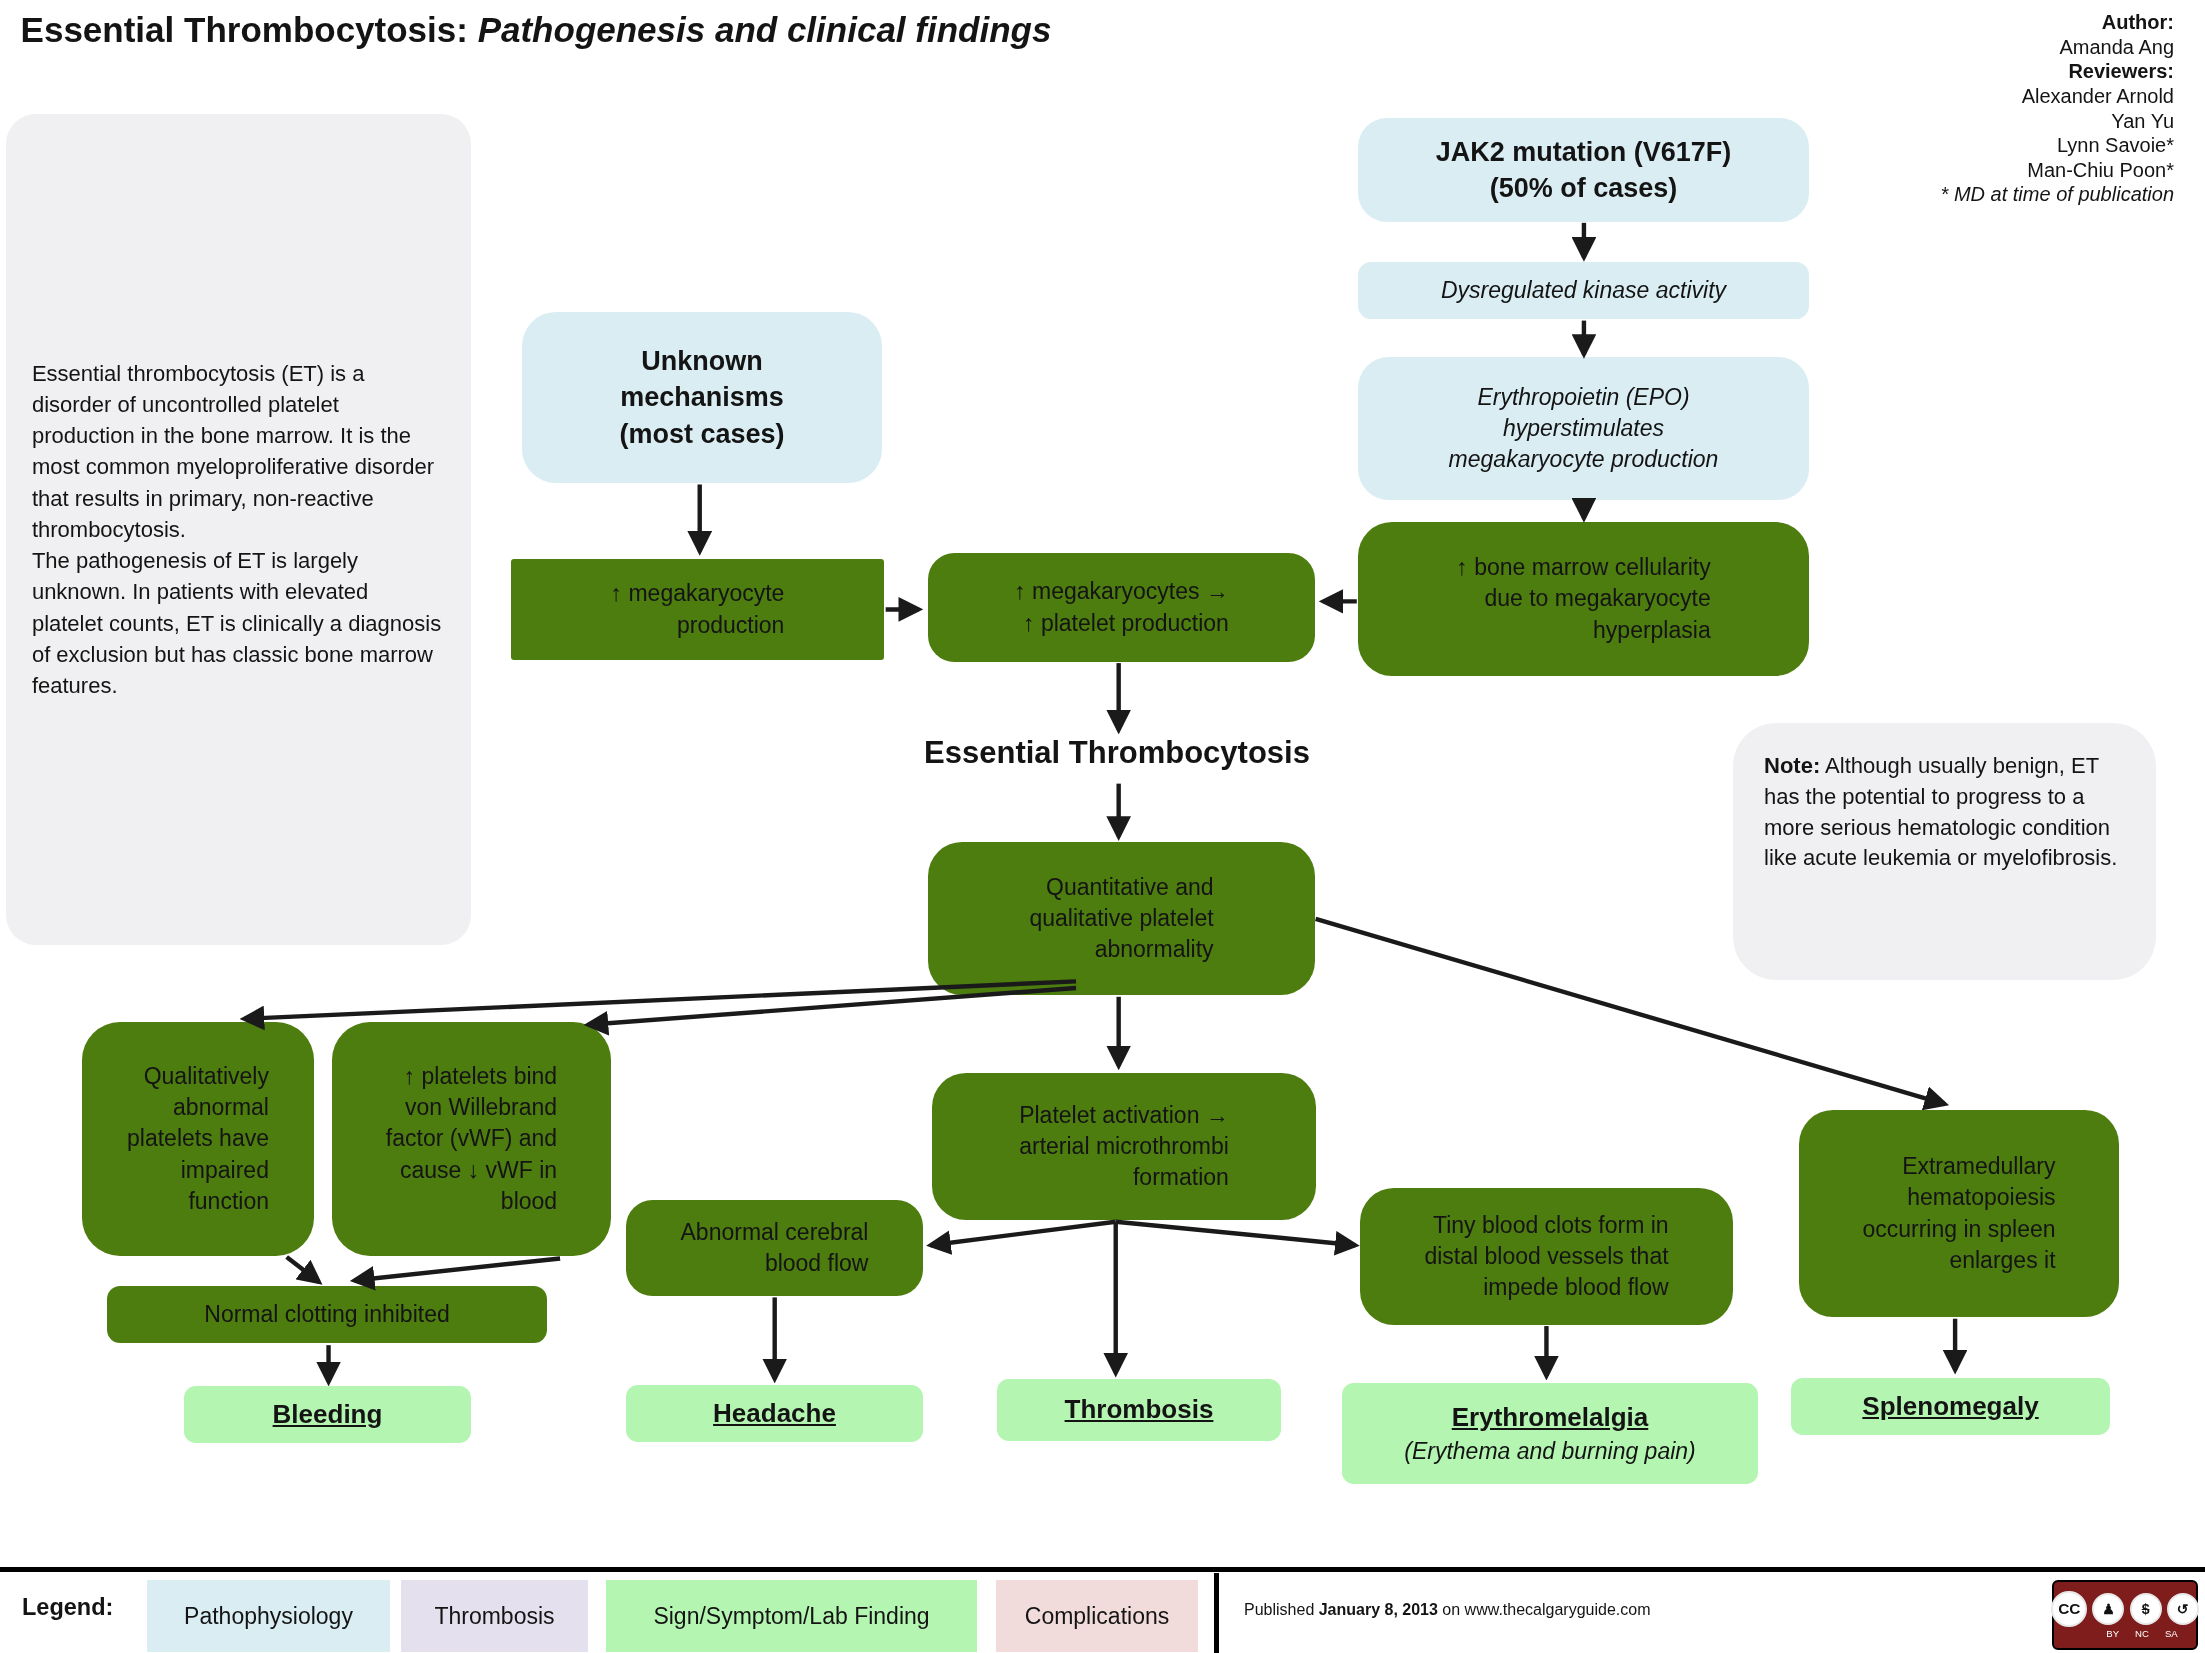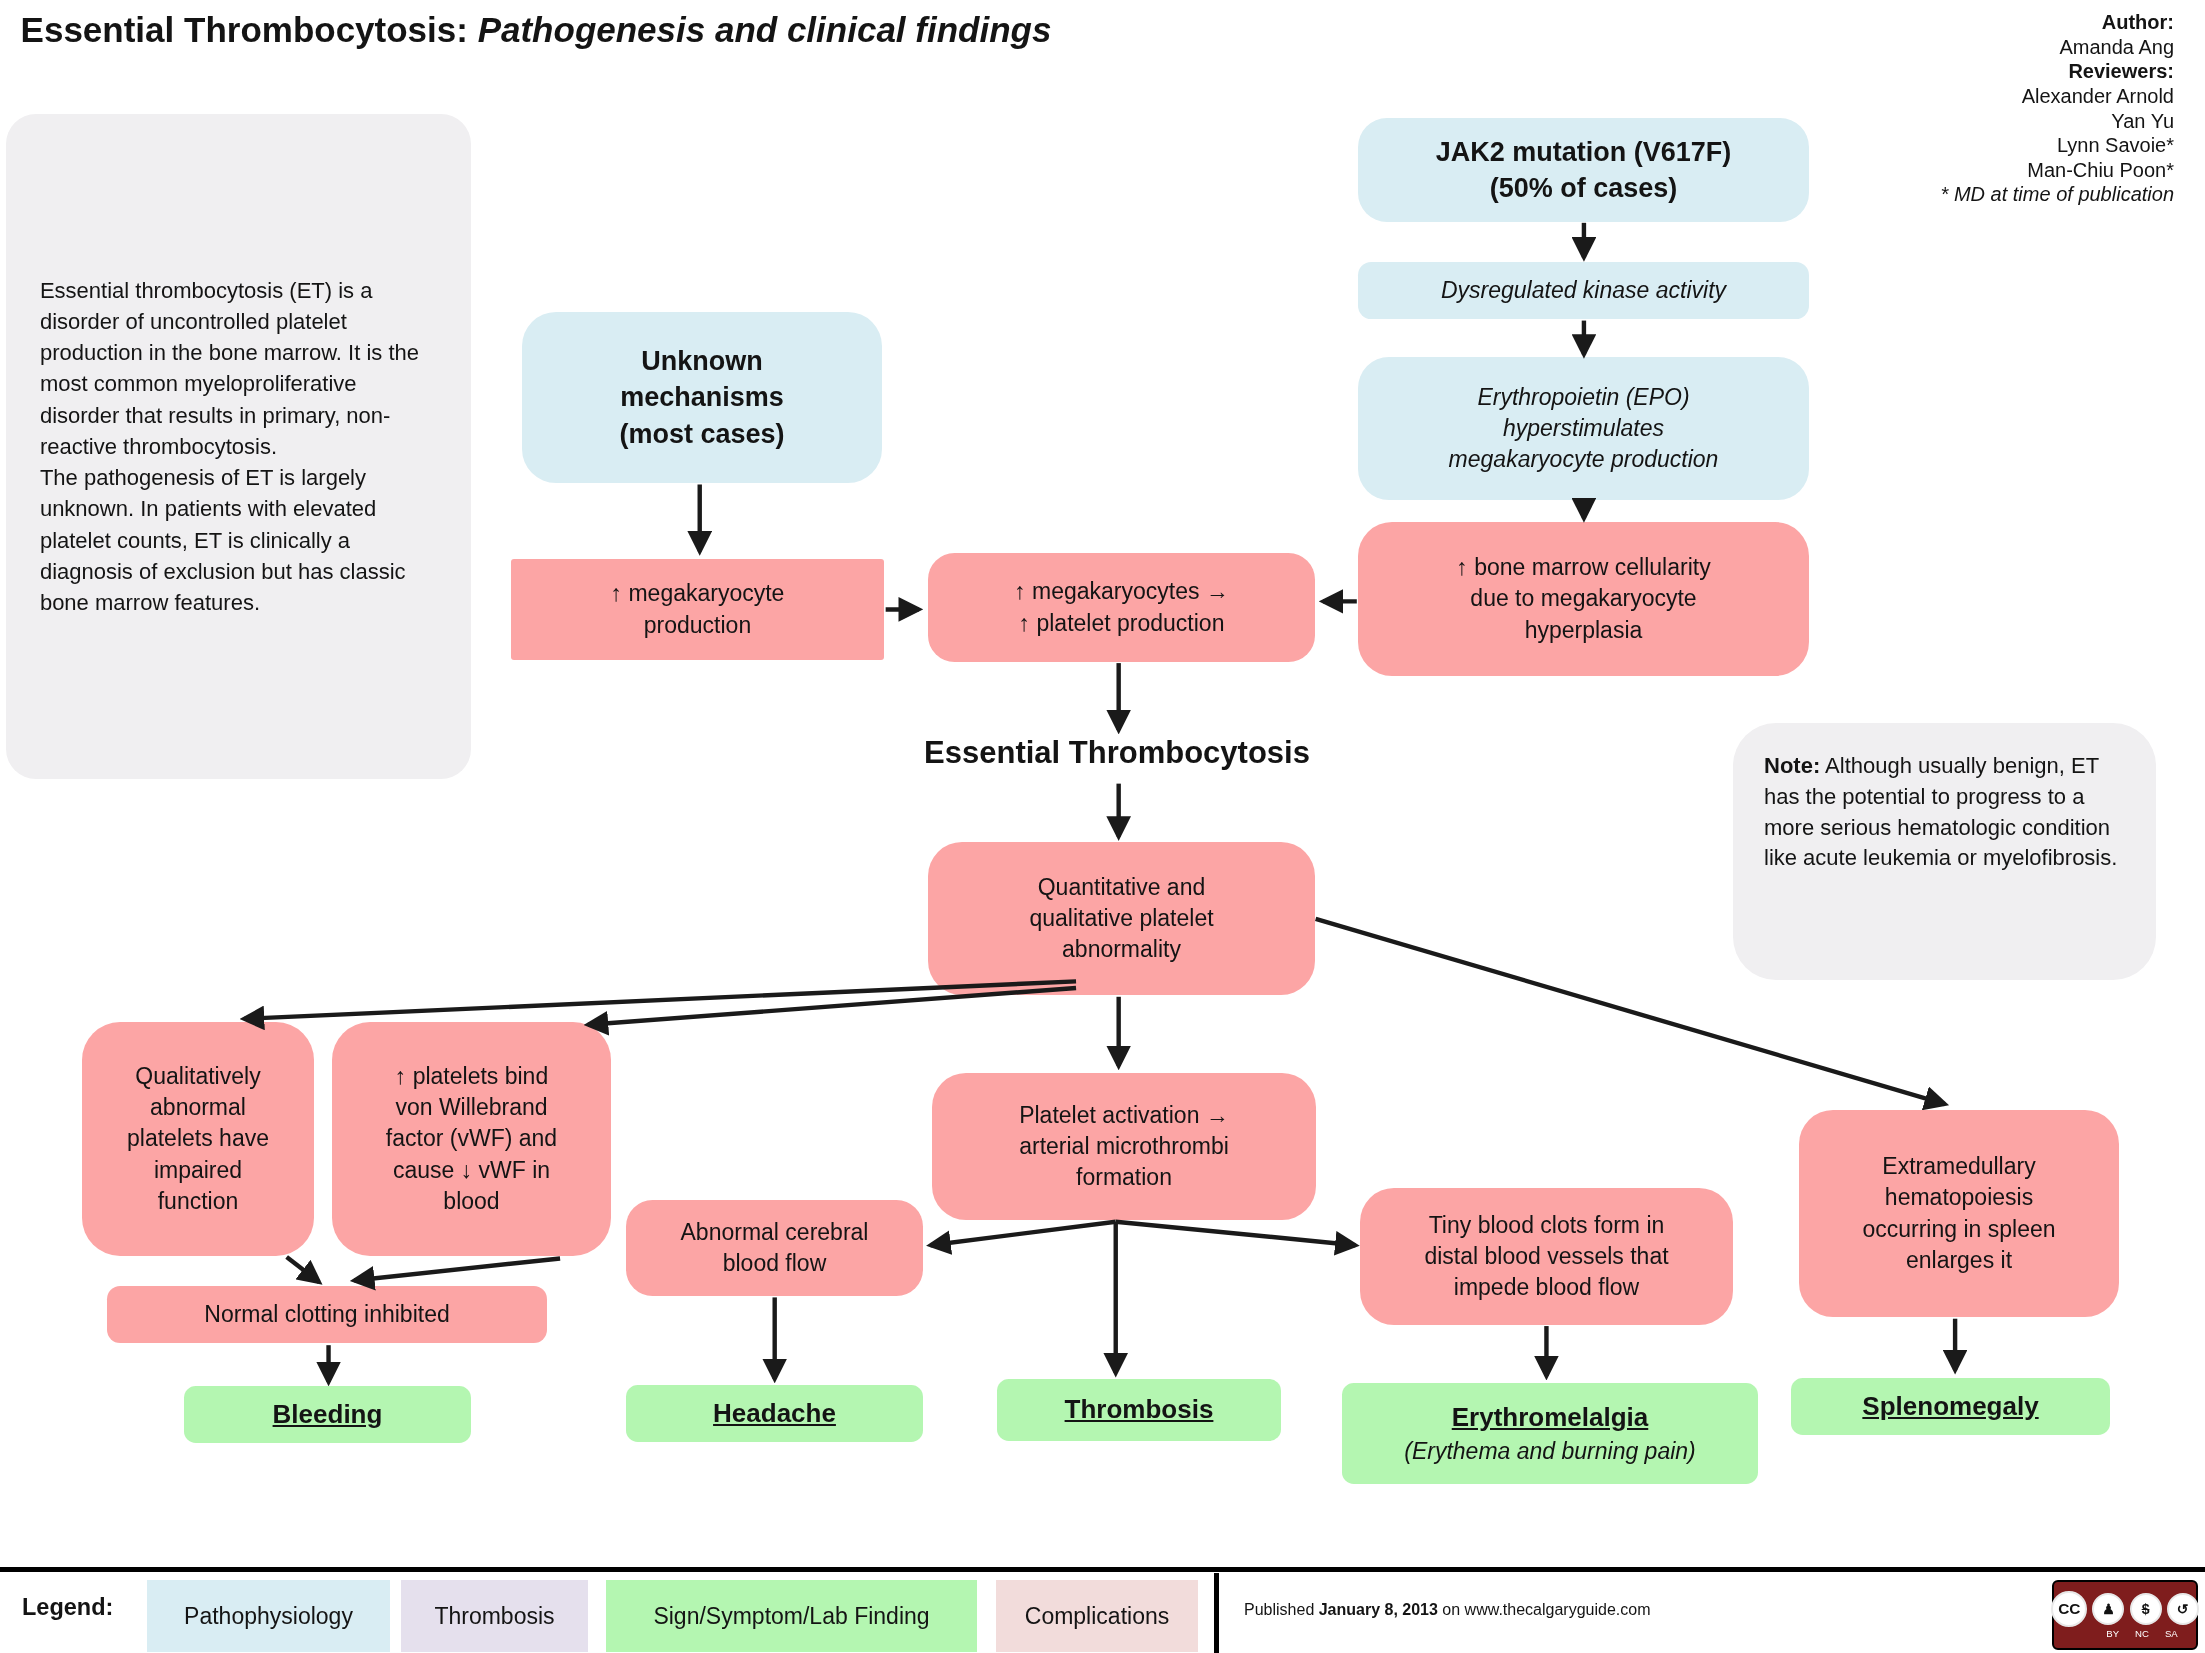--- a/index.html
+++ b/index.html
@@ -15,28 +15,28 @@
   #credits{right:31px;top:10.3px;width:243px;text-align:right;font-size:20px;line-height:1.23;}
   #credits .b{font-weight:bold;}
   #credits .i{font-style:italic;}
   
   .node{
     display:flex;flex-direction:column;align-items:center;justify-content:center;
     text-align:center;font-size:23px;line-height:1.35;white-space:pre-line;
     padding:7.4px 11.8px;border-radius:25px;
   }
   .blue{background:#d9edf3;}
-  .purple{background:#fca5a5;}
+  .purple{background:#4d7c0f;text-align:right;}
   .green{background:#b4f6b1;border-radius:11.8px;}
   .grayb{background:#f0eff1;}
   .bold{font-weight:bold;}
   .ital{font-style:italic;}
   .outcome{font-weight:bold;text-decoration:underline;font-size:26px;white-space:nowrap;}
-  #intro-box{left:5.9px;top:114px;width:465px;height:665px;border-radius:30px;
-    font-size:22px;line-height:1.42;text-align:left;white-space:pre-line;padding:31px 34px;}
+  #intro-box{left:5.9px;top:114px;width:465px;height:831px;border-radius:30px;
+    font-size:22px;line-height:1.42;text-align:left;white-space:pre-line;padding:31px 26px;}
   #note-box{left:1733px;top:723px;width:423px;height:257px;border-radius:43px;
     font-size:22px;line-height:1.4;text-align:left;padding:28px 31px;display:block;}
   #note-box .b{font-weight:bold;}
   #center-heading{left:867px;top:735px;width:500px;text-align:center;
     font-size:31px;font-weight:bold;white-space:nowrap;}
   
   #legend-rule{left:0;top:1567px;width:2205px;height:5.1px;background:#000;}
   #legend-label{left:22px;top:1594px;font-size:23.5px;font-weight:bold;}
   .swatch{display:flex;align-items:center;justify-content:center;font-size:23px;height:72px;top:1580px;}
   #legend-divider{left:1214px;top:1573px;width:5.1px;height:81px;background:#000;}

